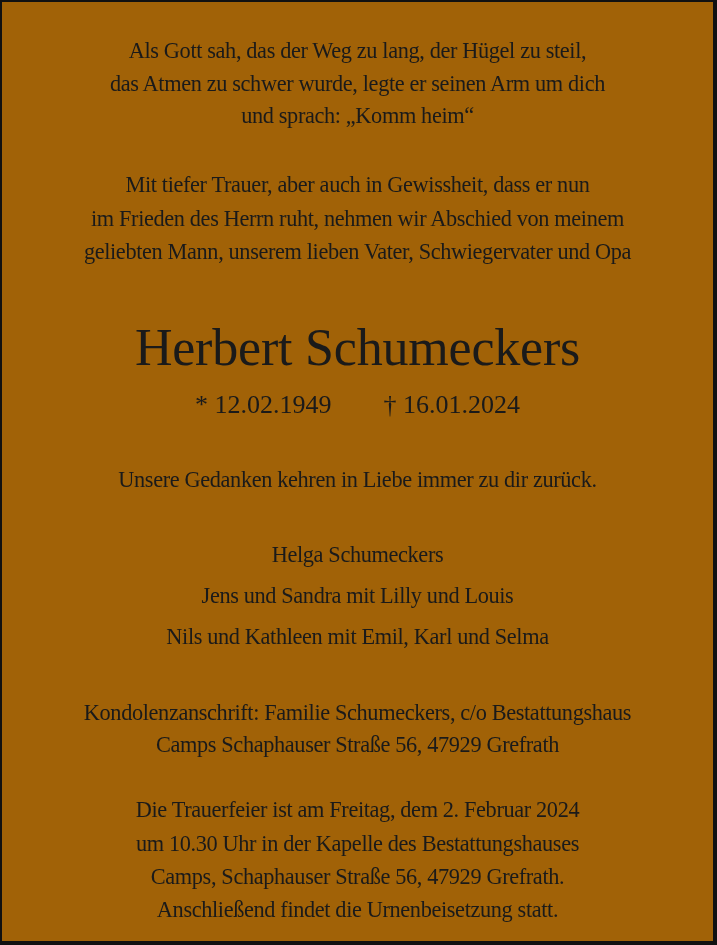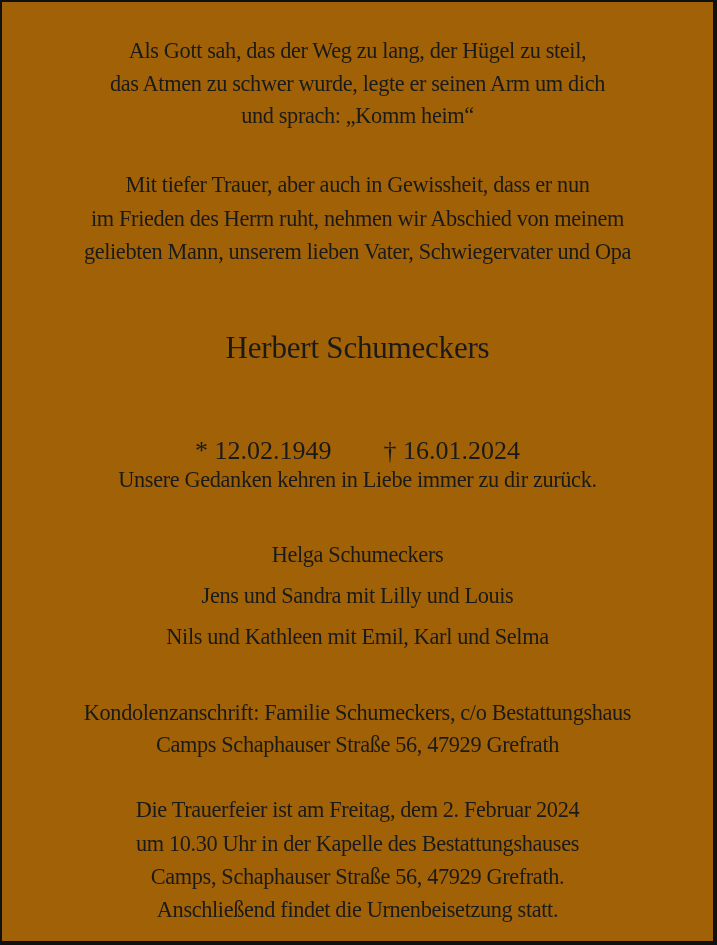--- a/index.html
+++ b/index.html
@@ -26,33 +26,32 @@
       font-size: 24px;
       line-height: 30px;
       letter-spacing: -0.4px;
       transform: scaleX(0.93);
       transform-origin: center;
     }
     .name {
       position: absolute;
       left: 0; right: 0;
       top: 318px;
-      font-size: 31px;
+      font-size: 52px;
       line-height: 56px;
       letter-spacing: -0.2px;
       white-space: nowrap;
     }
     .dates {
       position: absolute;
       left: 0; right: 0;
       top: 386px;
       font-size: 26px;
       line-height: 34px;
       white-space: nowrap;
-      margin-top: 46px;
     }
     .dates span { display: inline-block; }
     .dates .gap { width: 52px; }
   </style>
 </head>
 <body>
 
 <div class="card">
 
   <div>

